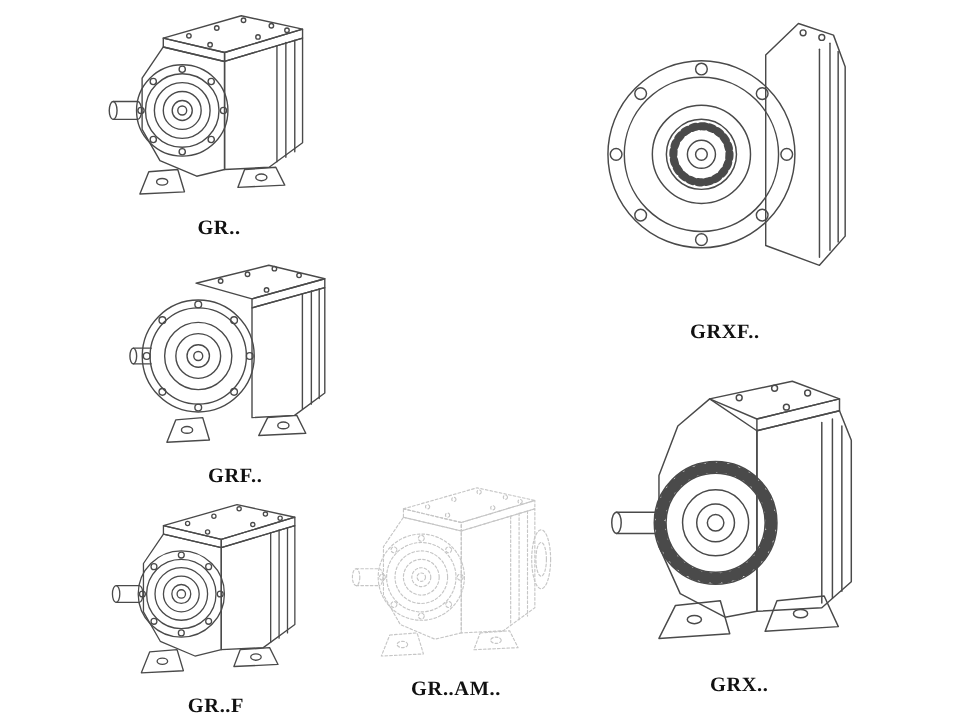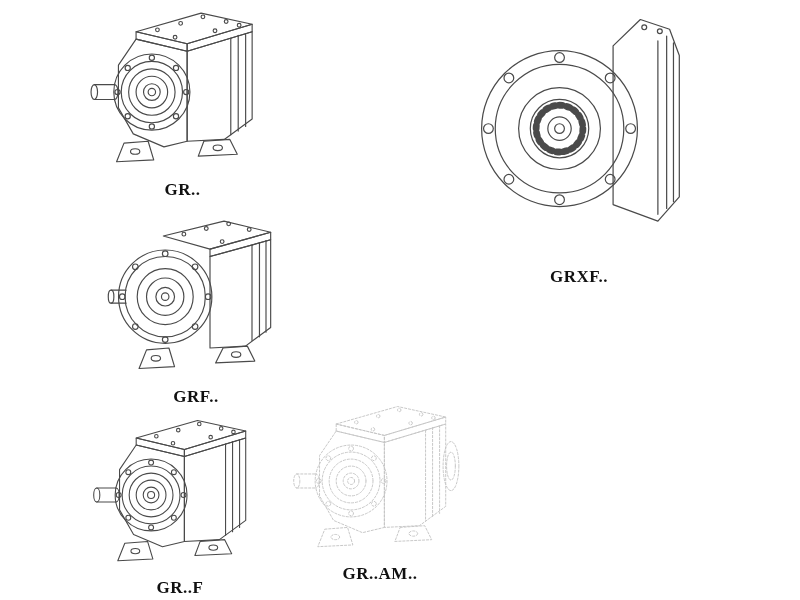--- a/index.html
+++ b/index.html
@@ -190,35 +190,41 @@
 <div class="canvas">
 
   <figure class="fig" style="left:85px;top:2px;width:195px">
     <svg class="drawing" viewBox="0 0 210 190">
         <use href="#gb-foot"></use>
       </svg>
     <figcaption class="label">GR..</figcaption>
   </figure>
 
 
-  <figure class="fig" style="left:467px;top:2px;width:224px">
+  <figure class="fig" style="left:492px;top:2px;width:224px">
     <svg class="drawing" viewBox="0 0 230 270">
         <use href="#gb-front"></use>
       </svg>
     <figcaption class="label">GRXF..</figcaption>
   </figure>
 
   <figure class="fig" style="left:98px;top:208px;width:196px">
     <svg class="drawing" viewBox="0 0 210 190">
         <use href="#gb-flange"></use>
       </svg>
     <figcaption class="label">GRF..</figcaption>
   </figure>
 
 
+  <figure class="fig" style="left:498px;top:298px;width:236px">
+    <svg class="drawing" viewBox="0 0 240 265">
+        <use href="#gb-large"></use>
+      </svg>
+    <figcaption class="label">GRX..</figcaption>
+  </figure>
 
   <figure class="fig" style="left:88px;top:410px;width:184px">
     <svg class="drawing" viewBox="0 0 210 190">
         <use href="#gb-foot"></use>
       </svg>
     <figcaption class="label">GR..F</figcaption>
   </figure>
 
   <figure class="fig" style="left:288px;top:396px;width:184px">
     <svg class="drawing ghost" viewBox="0 0 210 190">

